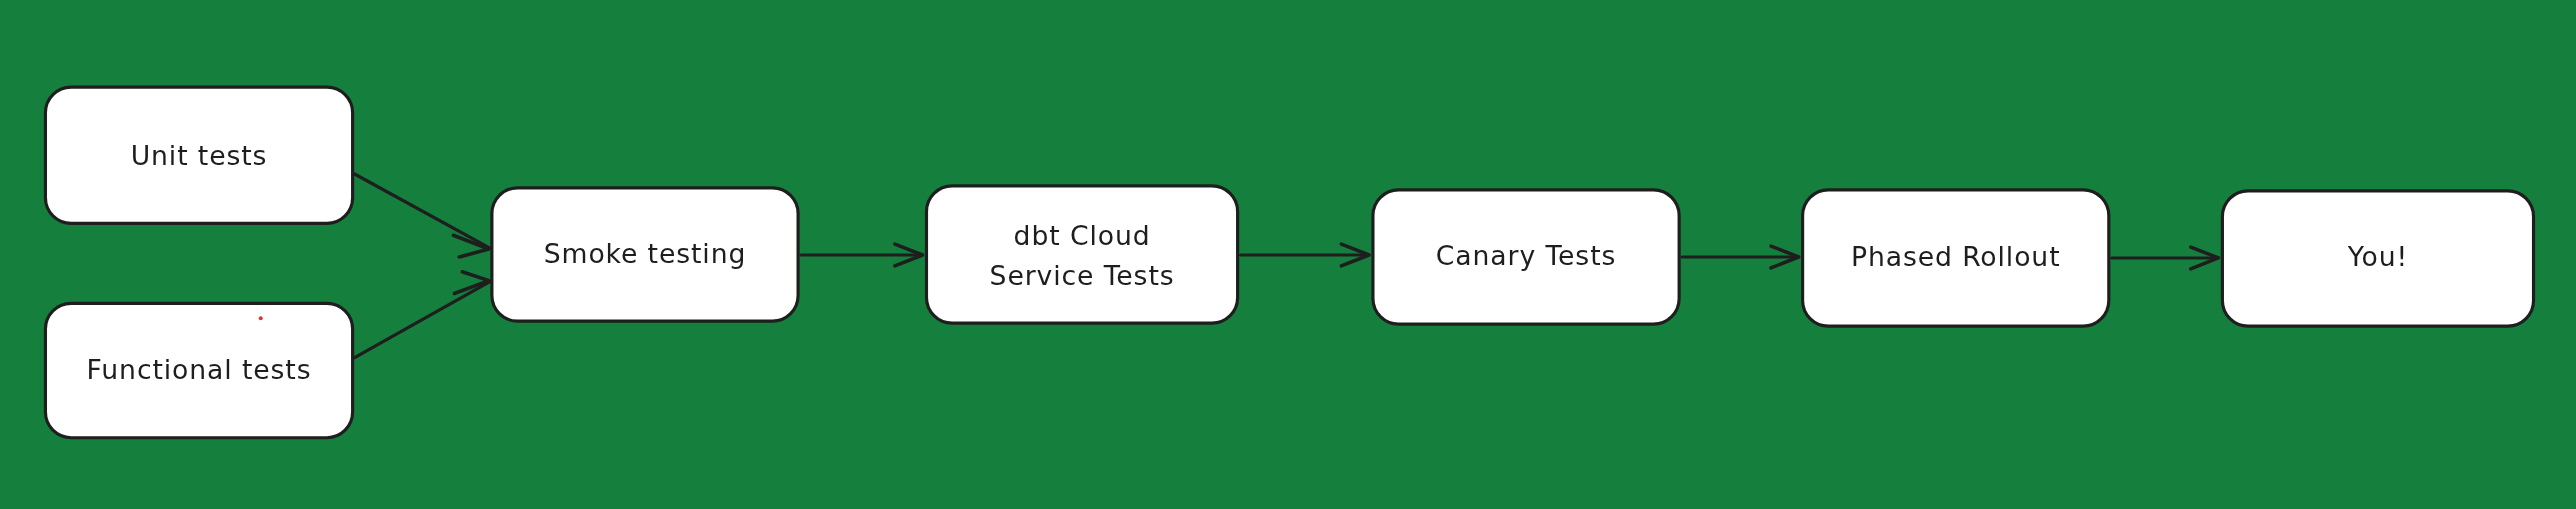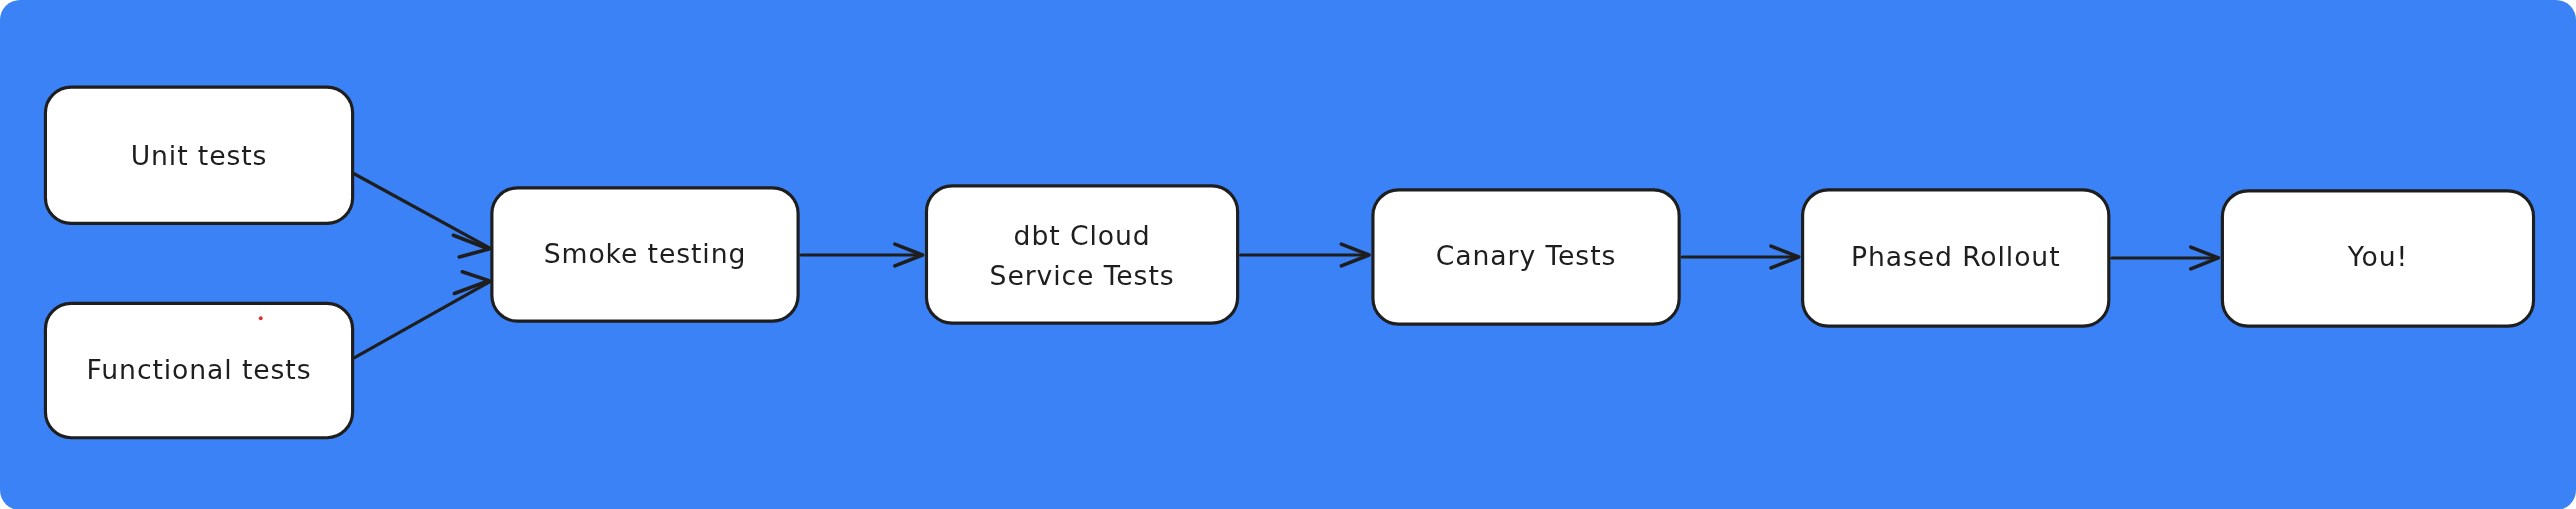--- a/index.html
+++ b/index.html
@@ -7,23 +7,22 @@
     padding: 0;
     background: #ffffff;
   }
   body {
     font-family: "DejaVu Sans", sans-serif;
   }
   #canvas {
     position: relative;
     width: 2576px;
     height: 510px;
-    background: #3b82f6;
+    background: #15803d;
     overflow: hidden;
-    border-radius: 20px;
   }
   #diagram-svg {
     position: absolute;
     left: 0;
     top: 0;
     width: 2576px;
     height: 510px;
   }
   .node-box {
     fill: #ffffff;

